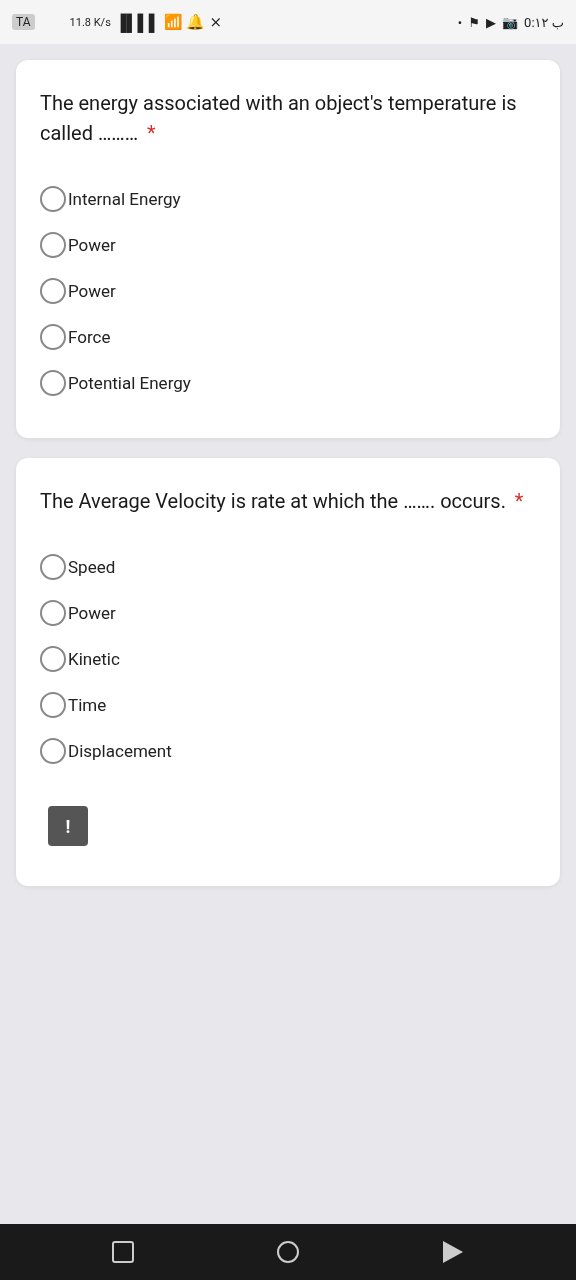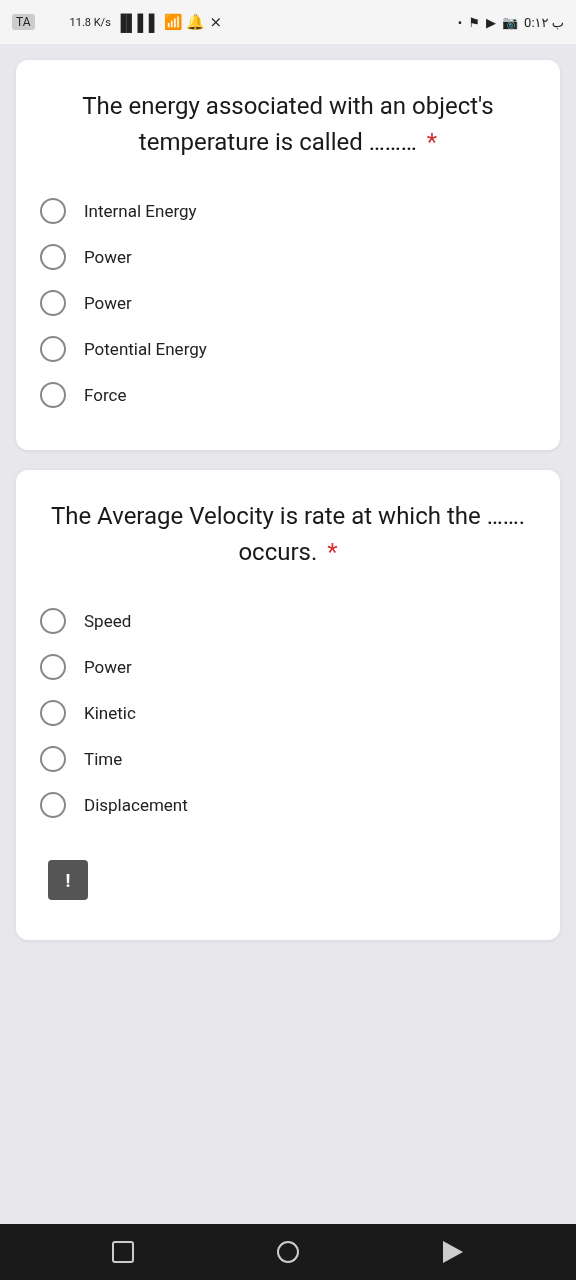--- a/index.html
+++ b/index.html
@@ -48,37 +48,36 @@
 
     
     .question-card {
       background: #ffffff;
       border-radius: 12px;
       padding: 28px 24px 32px 24px;
       box-shadow: 0 1px 4px rgba(0,0,0,0.08);
     }
 
     .question-text {
-      font-size: 24px;
+      font-size: 20px;
       color: #1a1a1a;
       line-height: 1.5;
       margin-bottom: 28px;
-      text-align: center;
     }
 
     .required-star {
       color: #d32f2f;
       margin-left: 4px;
     }
 
     
     .option {
       display: flex;
       align-items: center;
-      gap: 18px;
+      gap: 2px;
       padding: 10px 0;
       cursor: pointer;
     }
 
     .radio-circle {
       width: 26px;
       height: 26px;
       border-radius: 50%;
       border: 2px solid #888;
       background: #fff;
@@ -179,25 +178,25 @@
     <div class="option">
       <div class="radio-circle"></div>
       <span class="option-label">Power</span>
     </div>
     <div class="option">
       <div class="radio-circle"></div>
       <span class="option-label">Power</span>
     </div>
     <div class="option">
       <div class="radio-circle"></div>
+      <span class="option-label">Force</span>
+    </div>
+    <div class="option">
+      <div class="radio-circle"></div>
       <span class="option-label">Potential Energy</span>
-    </div>
-    <div class="option">
-      <div class="radio-circle"></div>
-      <span class="option-label">Force</span>
     </div>
   </div>
 
   <div class="question-card">
     <div class="question-text">
       <span>The Average Velocity is rate at which the ……. occurs.</span><span class="required-star"> *</span>
     </div>
 
     <div class="option">
       <div class="radio-circle"></div>

